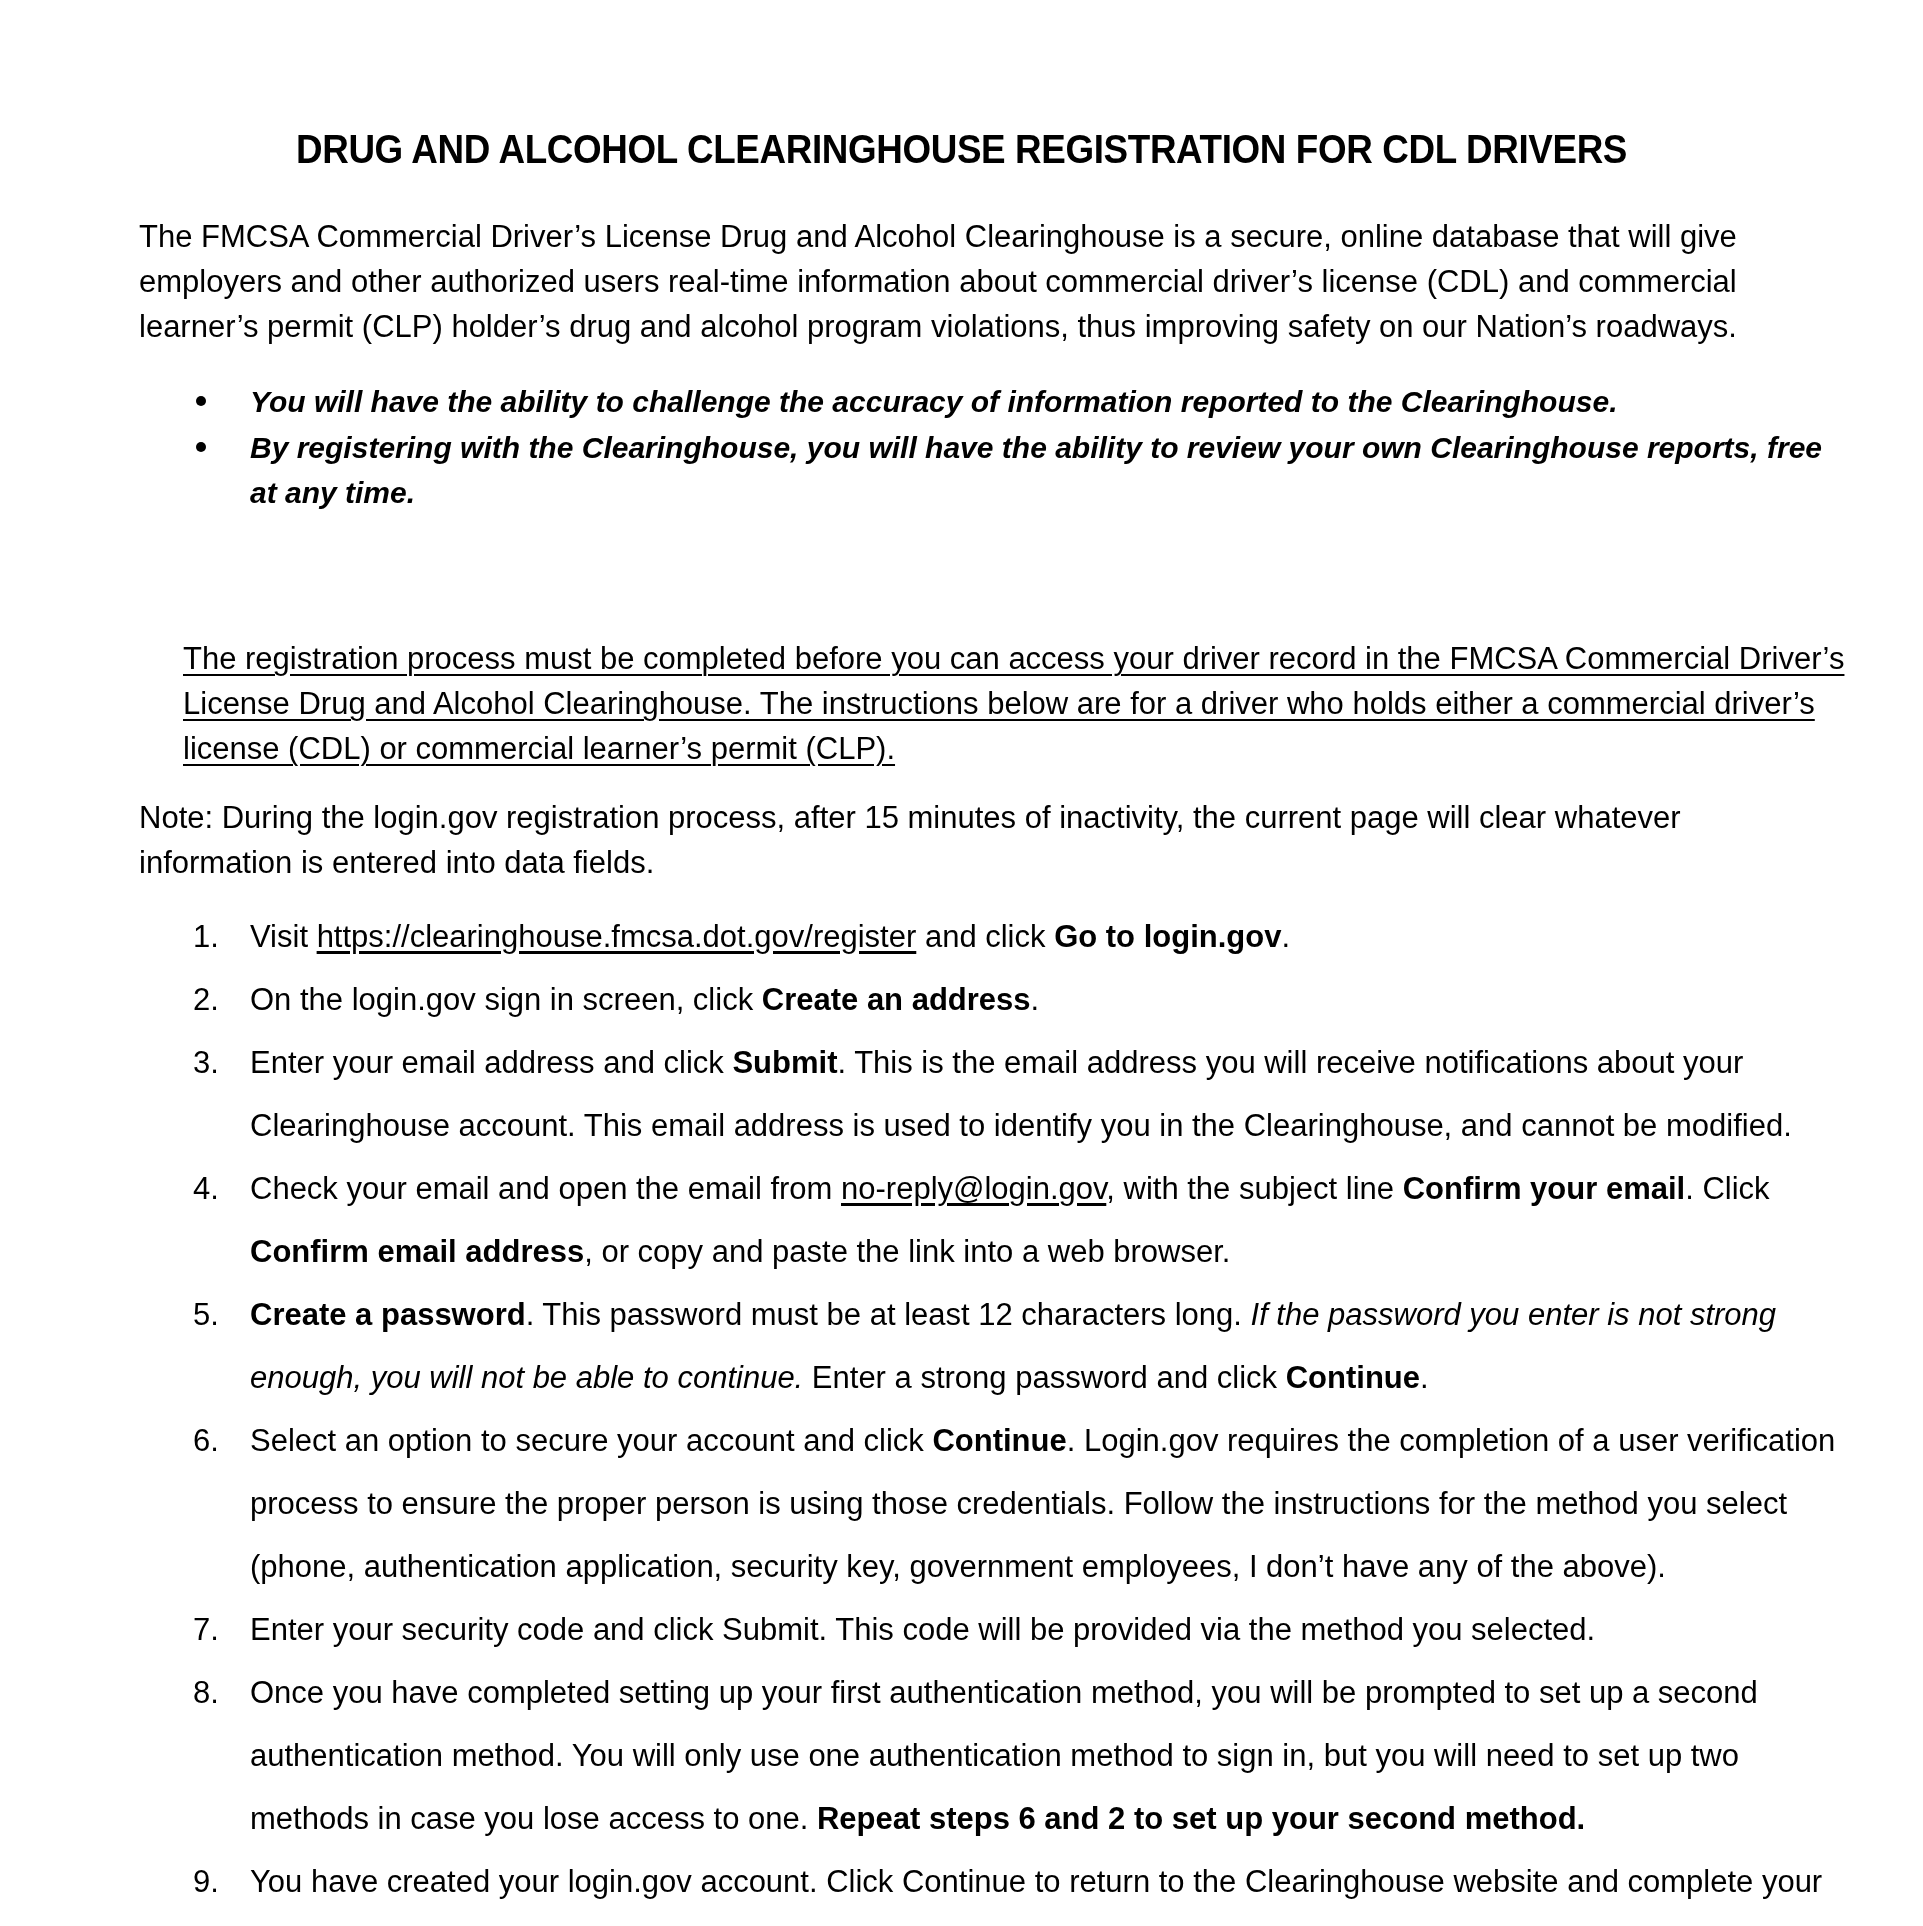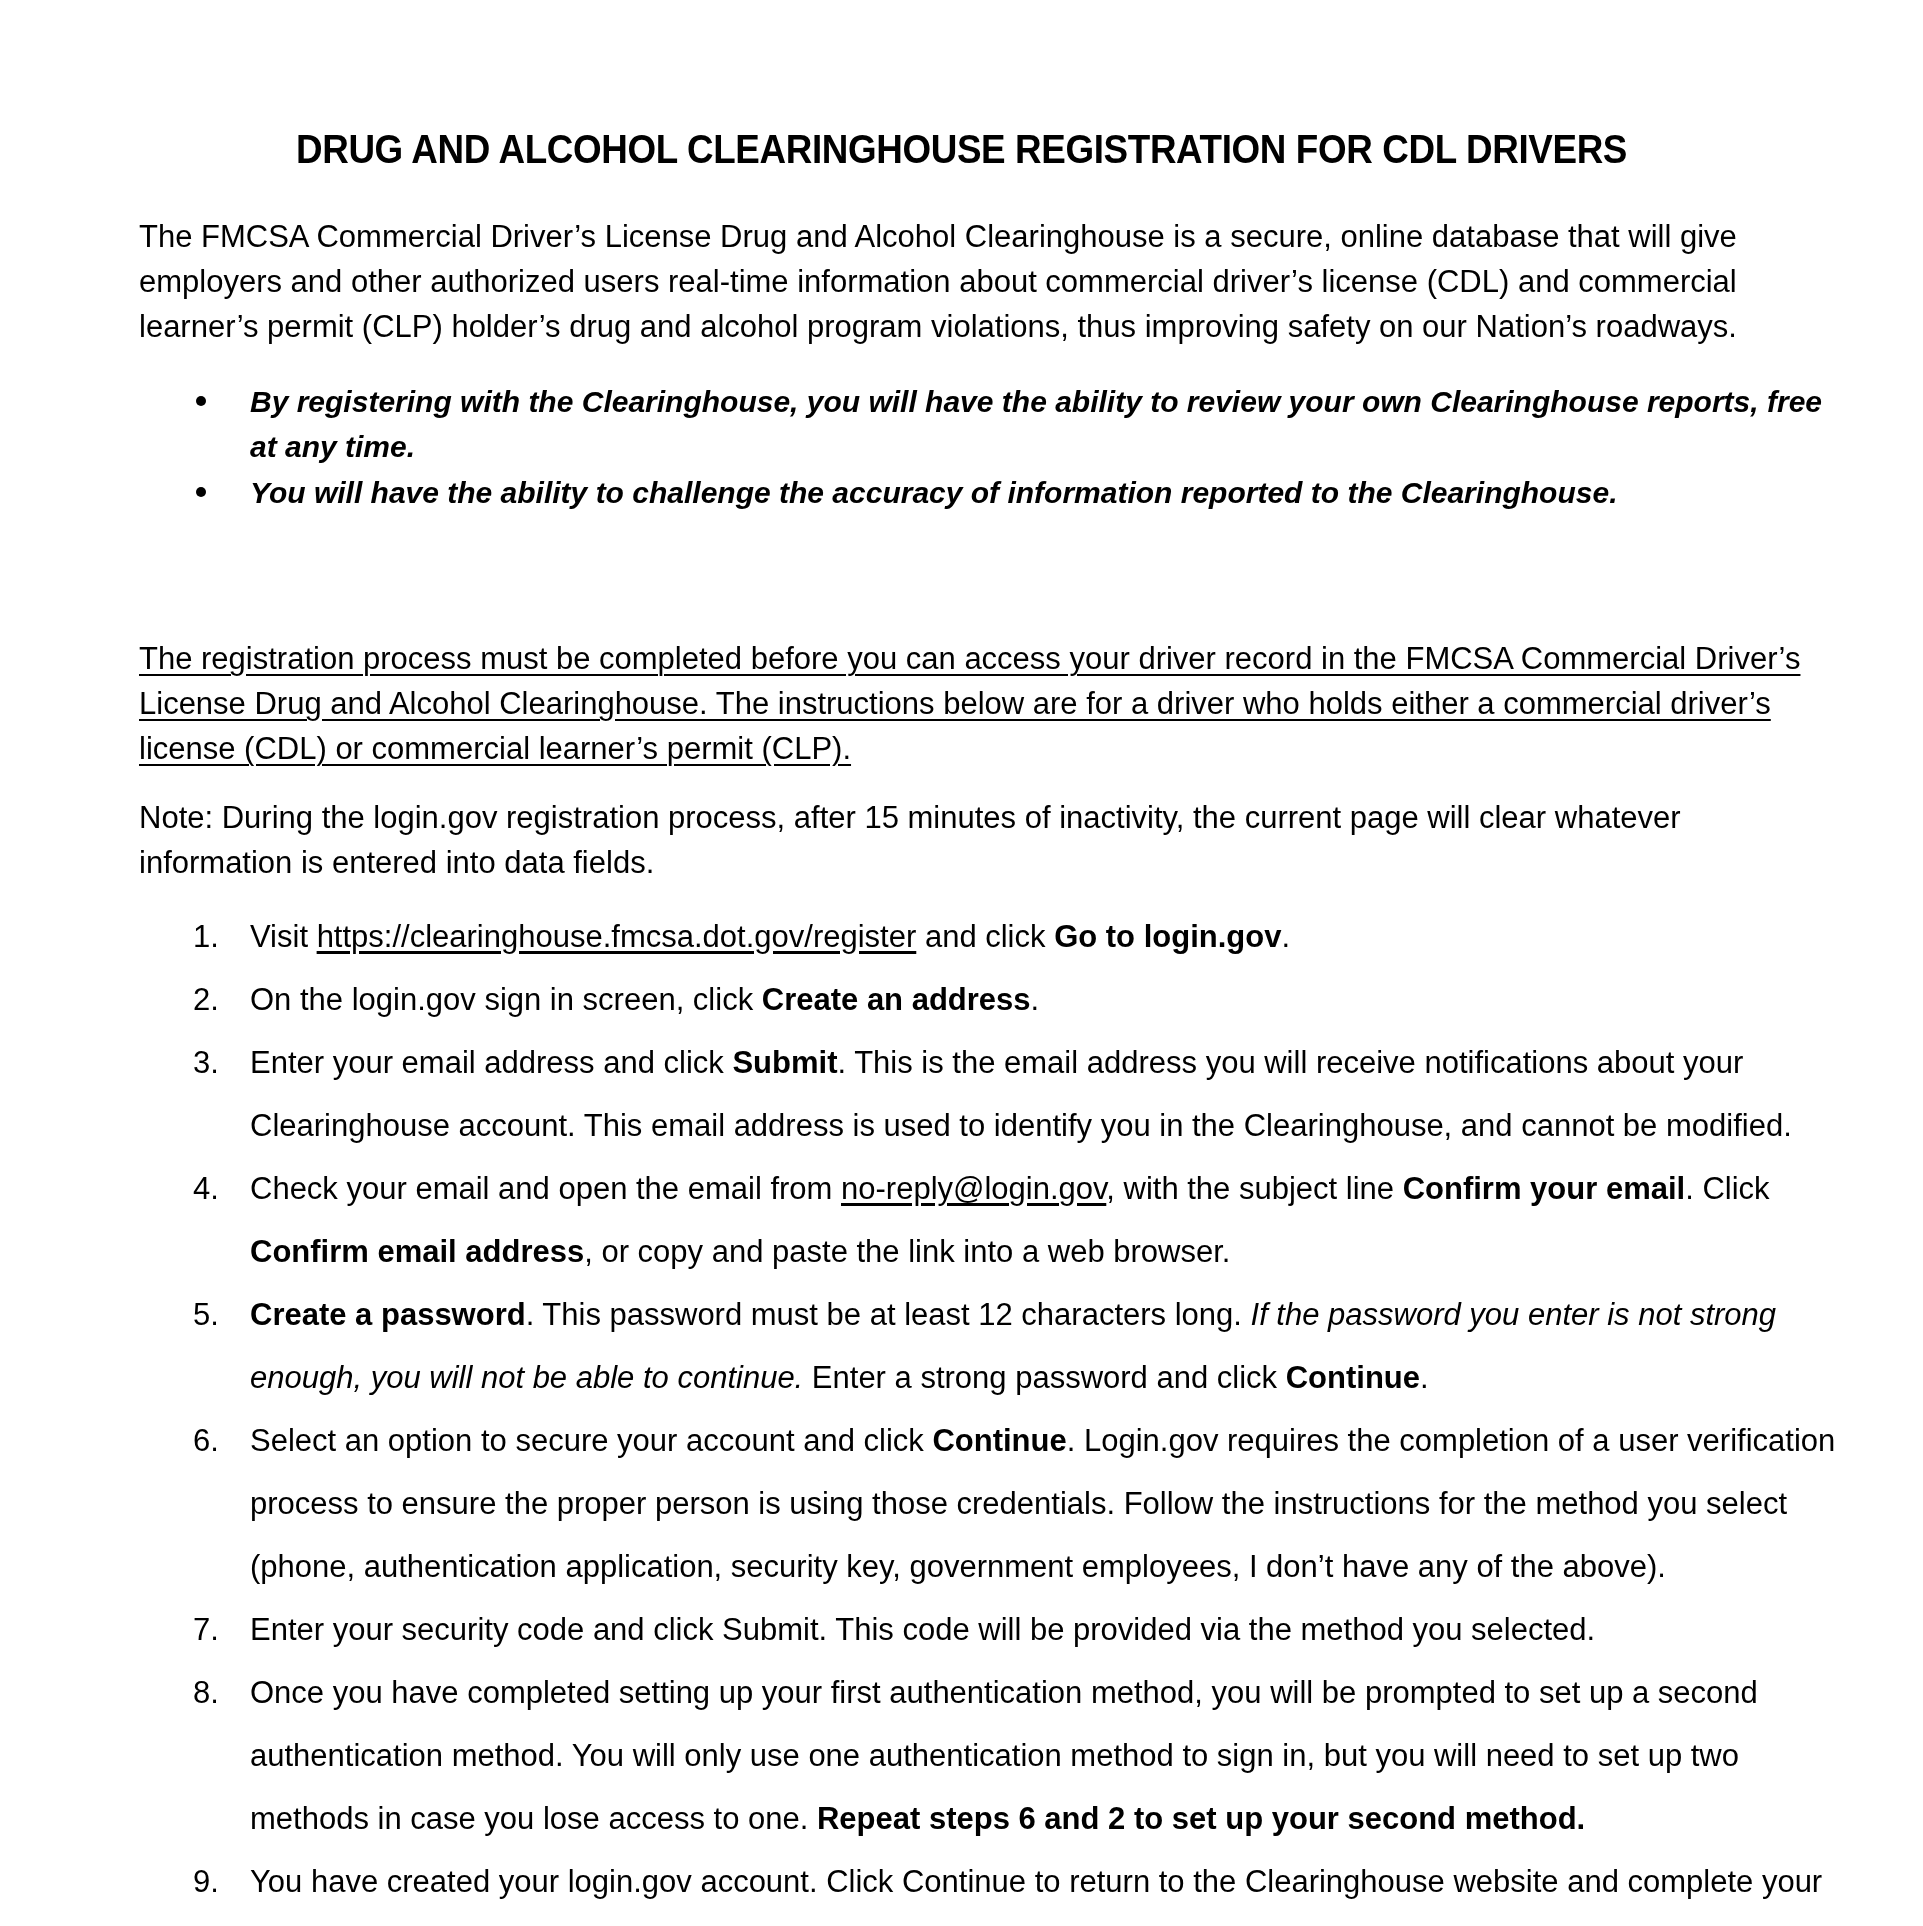--- a/index.html
+++ b/index.html
@@ -52,21 +52,21 @@
     padding-left: 65px;
     margin-bottom: 0.8px;
   }
   .bullets li .dot {
     position: absolute;
     left: 10.8px; top: 17px;
     width: 10px; height: 10px;
     border-radius: 50%;
     background: #000;
   }
-  .underlined-para { top: 636px; text-decoration: underline; text-decoration-thickness: 2.3px; text-underline-offset: 4.6px; }
+  .underlined-para { top: 636px; text-decoration: underline; text-decoration-thickness: 2.3px; text-underline-offset: 4.6px; margin-left: 44px; }
   .note { top: 795px; }
   .steps {
     position: absolute;
     left: 154px;
     top: 905px;
     width: 1695px;
     margin: 0; padding: 0;
     list-style: none;
     font-size: 31px;
     line-height: 63px;
@@ -88,25 +88,25 @@
 
 <div class="page">
 
   <div class="title">DRUG AND ALCOHOL CLEARINGHOUSE REGISTRATION FOR CDL DRIVERS</div>
 
   <div class="block intro">The FMCSA Commercial Driver’s License Drug and Alcohol Clearinghouse is a secure, online database that will give employers and other authorized users real-time information about commercial driver’s license (CDL) and commercial learner’s permit (CLP) holder’s drug and alcohol program violations, thus improving safety on our Nation’s roadways.</div>
 
   <ul class="bullets">
     <li>
       <span class="dot"></span>
-      <span>By registering with the Clearinghouse, you will have the ability to review your own Clearinghouse reports, free at any time.</span>
+      <span>You will have the ability to challenge the accuracy of information reported to the Clearinghouse.</span>
     </li>
     <li>
       <span class="dot"></span>
-      <span>You will have the ability to challenge the accuracy of information reported to the Clearinghouse.</span>
+      <span>By registering with the Clearinghouse, you will have the ability to review your own Clearinghouse reports, free at any time.</span>
     </li>
   </ul>
 
   <div class="block underlined-para">The registration process must be completed before you can access your driver record in the FMCSA Commercial Driver’s License Drug and Alcohol Clearinghouse.  The instructions below are for a driver who holds either a commercial driver’s license (CDL) or commercial learner’s permit (CLP).</div>
 
   <div class="block note">Note:  During the login.gov registration process, after 15 minutes of inactivity, the current page will clear whatever information is entered into data fields.</div>
 
   <ol class="steps">
     <li>
       <span class="num">1.</span>

